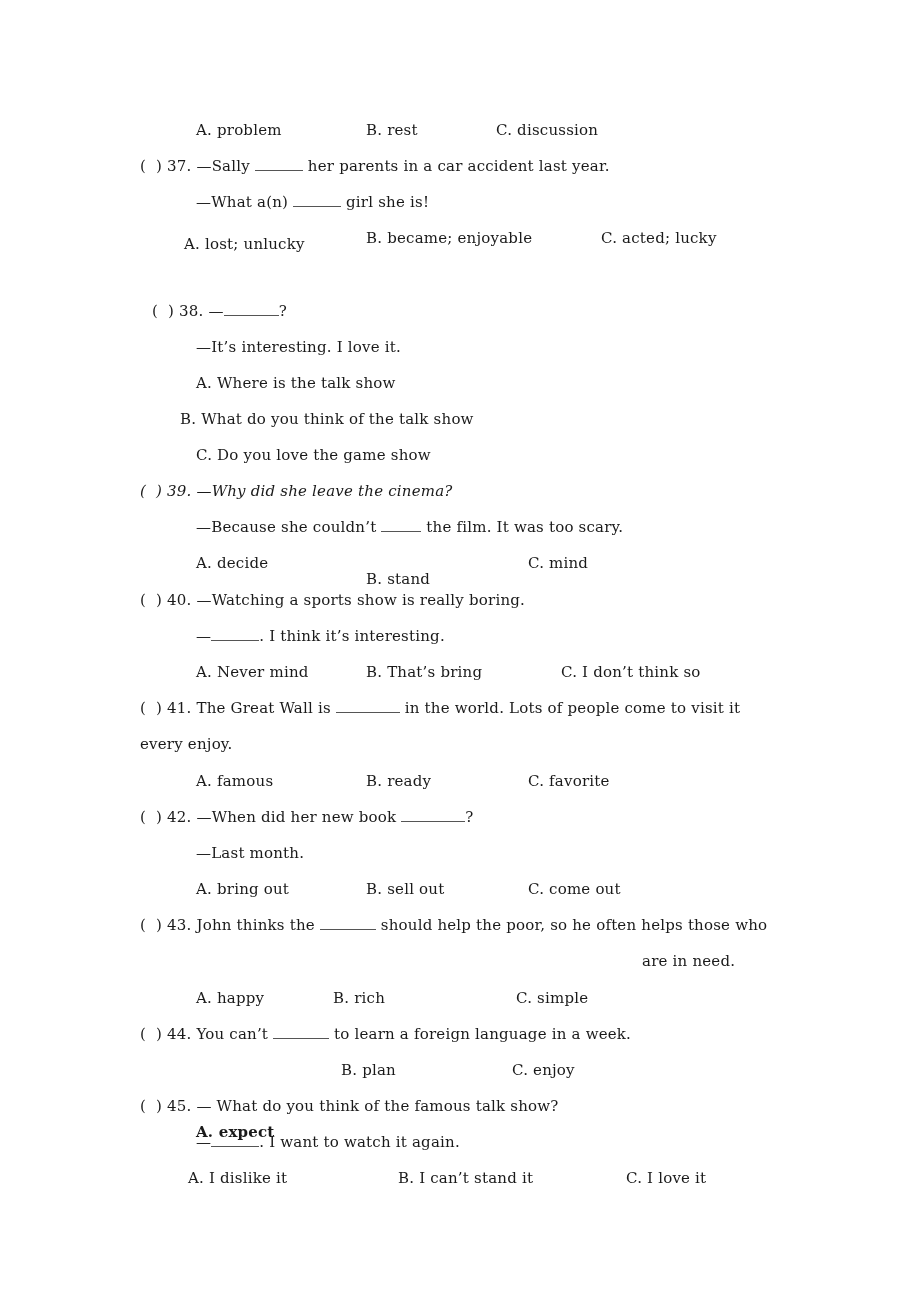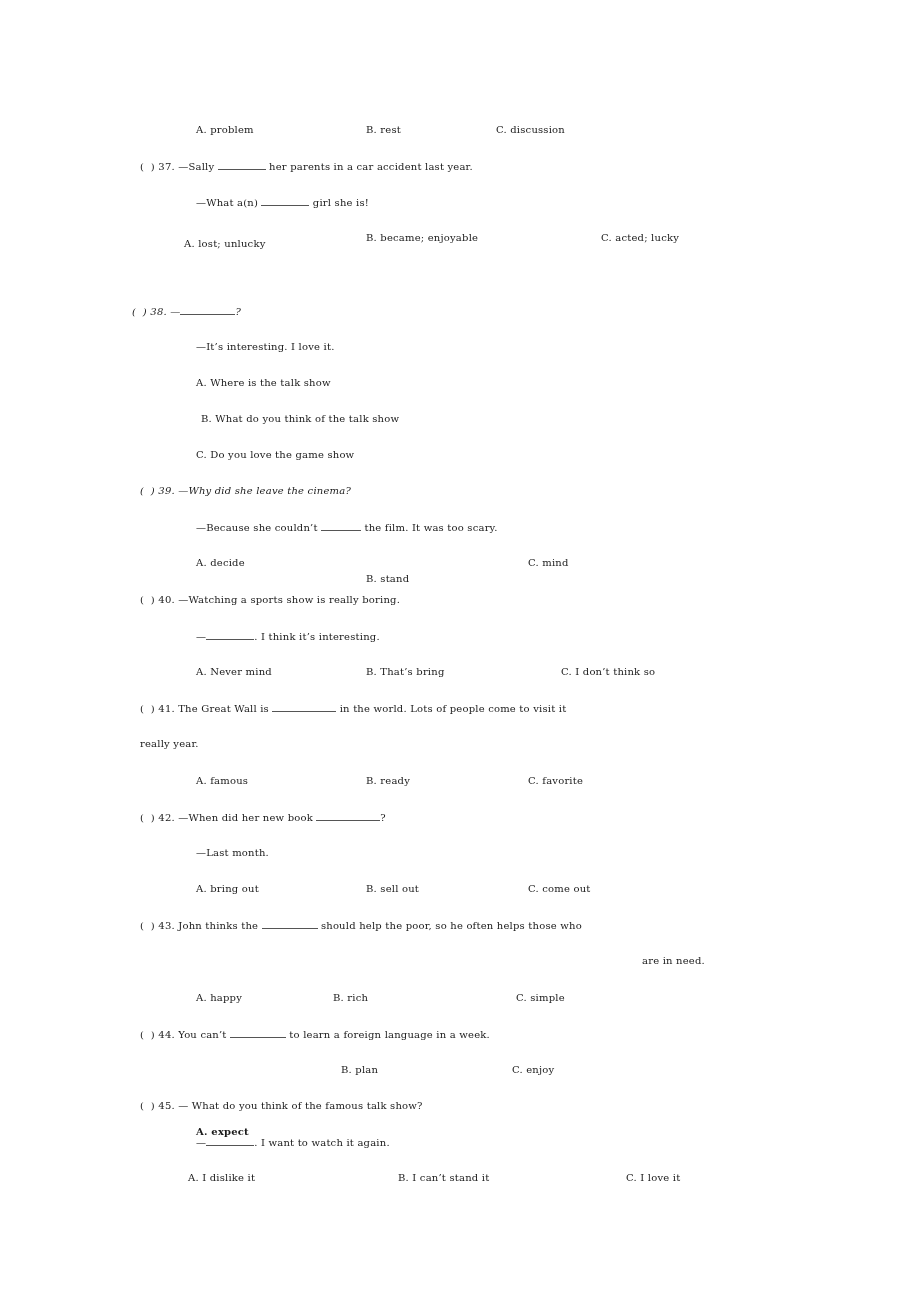--- a/index.html
+++ b/index.html
@@ -1,49 +1,49 @@
 <!DOCTYPE html>
 <html><head>
 <meta charset="utf-8">
 <style>
   html, body { margin: 0; padding: 0; background: #ffffff; }
   body { width: 920px; height: 1302px; position: relative; overflow: hidden;
          font-family: "DejaVu Serif", "Liberation Serif", serif; color: #1a1a1a; }
-  .line { position: absolute; font-size: 10px; line-height: 18px; white-space: pre; letter-spacing: 0.2px; }
+  .line { position: absolute; font-size: 15px; line-height: 18px; white-space: pre; letter-spacing: 0.2px; }
   .blank { display: inline-block; border-bottom: 1px solid #555; height: 12px; vertical-align: baseline; }
 </style>
 </head>
 <body>
 
 <div id="doc">
     <div class="line" style="left: 196px; top: 121px;">A. problem</div>
     <div class="line" style="left: 366px; top: 121px;">B. rest</div>
     <div class="line" style="left: 496px; top: 121px;">C. discussion</div>
     <div class="line" style="left: 140px; top: 157px;"><span>(  ) 37. —Sally </span><span class="blank" style="width: 48px;"></span><span> her parents in a car accident last year.</span></div>
     <div class="line" style="left: 196px; top: 193px;"><span>—What a(n) </span><span class="blank" style="width: 48px;"></span><span> girl she is!</span></div>
     <div class="line" style="left: 184px; top: 229px; margin-top: 6px;">A. lost; unlucky</div>
     <div class="line" style="left: 366px; top: 229px;">B. became; enjoyable</div>
     <div class="line" style="left: 601px; top: 229px;">C. acted; lucky</div>
-    <div class="line" style="left: 132px; top: 302px; font-style: italic;"><span>(  ) 38. —</span><span class="blank" style="width: 55px;"></span><span>?</span></div>
+    <div class="line" style="left: 152px; top: 302px;"><span>(  ) 38. —</span><span class="blank" style="width: 55px;"></span><span>?</span></div>
     <div class="line" style="left: 196px; top: 338px;">—It’s interesting. I love it.</div>
     <div class="line" style="left: 196px; top: 374px;">A. Where is the talk show</div>
-    <div class="line" style="left: 201px; top: 410px; text-align: right;">B. What do you think of the talk show</div>
+    <div class="line" style="left: 180px; top: 410px; text-align: right;">B. What do you think of the talk show</div>
     <div class="line" style="left: 196px; top: 446px;">C. Do you love the game show</div>
     <div class="line" style="left: 140px; top: 482px; font-style: italic;">(  ) 39. —Why did she leave the cinema?</div>
     <div class="line" style="left: 196px; top: 518px;"><span>—Because she couldn’t </span><span class="blank" style="width: 40px;"></span><span> the film. It was too scary.</span></div>
     <div class="line" style="left: 196px; top: 554px;">A. decide</div>
     <div class="line" style="left: 366px; top: 554px; margin-top: 16px;">B. stand</div>
     <div class="line" style="left: 528px; top: 554px;">C. mind</div>
     <div class="line" style="left: 140px; top: 591px;">(  ) 40. —Watching a sports show is really boring.</div>
     <div class="line" style="left: 196px; top: 627px;"><span>—</span><span class="blank" style="width: 48px;"></span><span>. I think it’s interesting.</span></div>
     <div class="line" style="left: 196px; top: 663px;">A. Never mind</div>
     <div class="line" style="left: 366px; top: 663px;">B. That’s bring</div>
     <div class="line" style="left: 561px; top: 663px;">C. I don’t think so</div>
     <div class="line" style="left: 140px; top: 699px;"><span>(  ) 41. The Great Wall is </span><span class="blank" style="width: 64px;"></span><span> in the world. Lots of people come to visit it</span></div>
-    <div class="line" style="left: 140px; top: 735px;">really year.</div>
+    <div class="line" style="left: 140px; top: 735px;">every enjoy.</div>
     <div class="line" style="left: 196px; top: 772px;">A. famous</div>
     <div class="line" style="left: 366px; top: 772px;">B. ready</div>
     <div class="line" style="left: 528px; top: 772px;">C. favorite</div>
     <div class="line" style="left: 140px; top: 808px;"><span>(  ) 42. —When did her new book </span><span class="blank" style="width: 64px;"></span><span>?</span></div>
     <div class="line" style="left: 196px; top: 844px;">—Last month.</div>
     <div class="line" style="left: 196px; top: 880px; text-align: center;">A. bring out</div>
     <div class="line" style="left: 366px; top: 880px;">B. sell out</div>
     <div class="line" style="left: 528px; top: 880px;">C. come out</div>
     <div class="line" style="left: 140px; top: 916px;"><span>(  ) 43. John thinks the </span><span class="blank" style="width: 56px;"></span><span> should help the poor, so he often helps those who</span></div>
     <div class="line" style="left: 642px; top: 952px;">are in need.</div>

